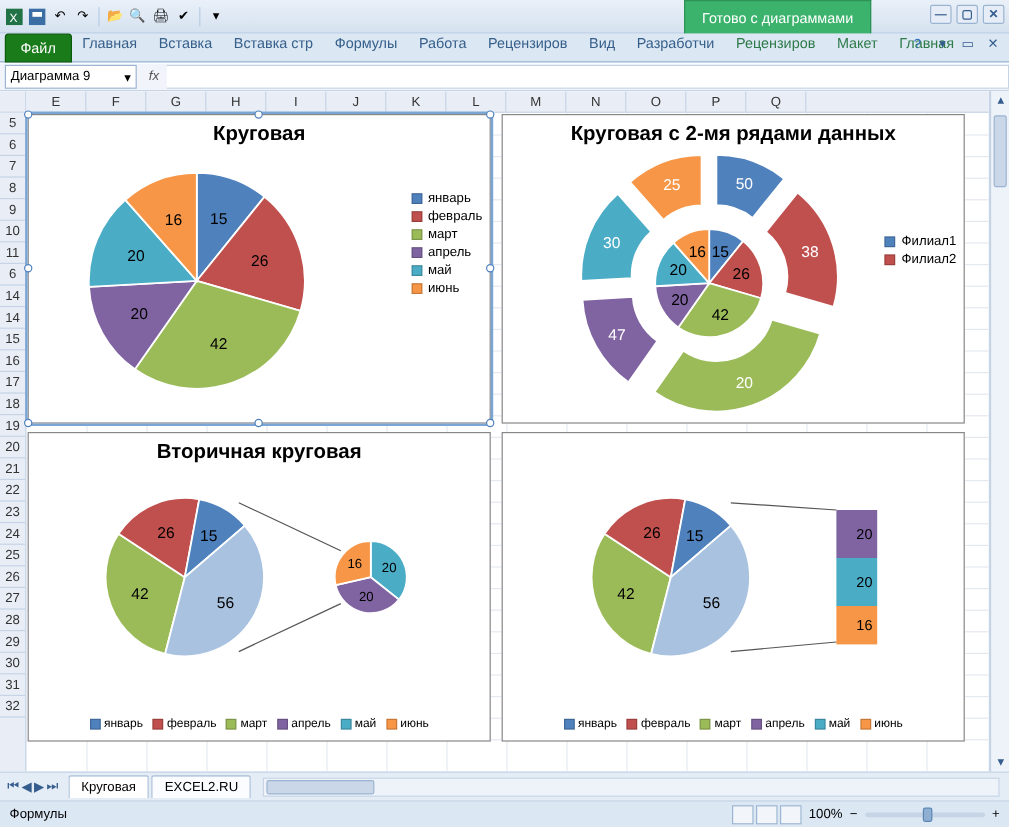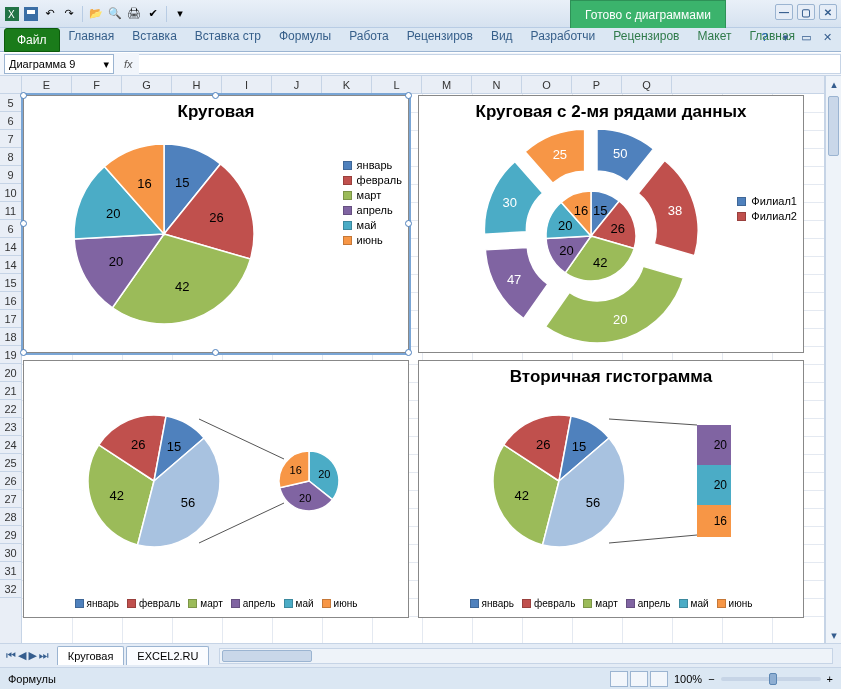--- a/index.html
+++ b/index.html
@@ -347,20 +347,21 @@
           <span class="datalabel" style="left: 147.543px; top: 153.633px;">20</span>
           <span class="datalabel white" style="left: 95.1355px; top: 182.847px;">47</span>
           <span class="datalabel" style="left: 146.162px; top: 129.212px;">20</span>
           <span class="datalabel white" style="left: 90.7941px; top: 106.094px;">30</span>
           <span class="datalabel" style="left: 162.094px; top: 113.811px;">16</span>
           <span class="datalabel white" style="left: 140.866px; top: 57.6915px;">25</span>
         </div>
     </div>
 
     <div class="chart" style="left:23px; top:284px; width:386px; height:258px;">
+      <div class="chart-title">Вторичная круговая</div>
       <svg width="386" height="190" style="position:absolute;left:0;top:34px;">
         <g id="pop-main" transform="translate(130,86)">
             <path d="M0,0 L-16.41353255288043,63.92648863448965 A66,66 0 0 1 -55.24096103686482,-36.116979714859646 Z" fill="#9bbb59" stroke="#fff" stroke-width="1.5"></path>
             <path d="M0,0 L-55.24096103686482,-36.116979714859646 A66,66 0 0 1 12.044655915402576,-64.89165018613379 Z" fill="#c0504d" stroke="#fff" stroke-width="1.5"></path>
             <path d="M0,0 L12.044655915402576,-64.89165018613379 A66,66 0 0 1 50.08493101130533,-42.98255094329309 Z" fill="#4f81bd" stroke="#fff" stroke-width="1.5"></path>
             <path d="M0,0 L50.08493101130533,-42.98255094329309 A66,66 0 0 1 -16.413532552880415,63.92648863448965 Z" fill="#a8c2e0" stroke="#fff" stroke-width="1.5"></path>
           </g>
         <g id="pop-sec" transform="translate(285,86)">
             <path d="M0,0 L0,-30 A30,30 0 0 1 23.454944474040897,18.704694055762005 Z" fill="#4bacc6" stroke="#fff" stroke-width="1.5"></path>
             <path d="M0,0 L23.454944474040897,18.704694055762005 A30,30 0 0 1 -29.247837365454707,6.675628018689437 Z" fill="#8064a2" stroke="#fff" stroke-width="1.5"></path>
@@ -400,21 +401,20 @@
             <span>май</span>
           </div>
         <div class="row">
             <span class="sw" style="background:#f79646"></span>
             <span>июнь</span>
           </div>
       </div>
     </div>
 
     <div class="chart" style="left:418px; top:284px; width:386px; height:258px;">
-      <div class="chart-title">Вторичная гистограмма</div>
       <svg width="386" height="190" style="position:absolute;left:0;top:34px;">
         <g id="bop-main" transform="translate(140,86)">
             <path d="M0,0 L-16.41353255288043,63.92648863448965 A66,66 0 0 1 -55.24096103686482,-36.116979714859646 Z" fill="#9bbb59" stroke="#fff" stroke-width="1.5"></path>
             <path d="M0,0 L-55.24096103686482,-36.116979714859646 A66,66 0 0 1 12.044655915402576,-64.89165018613379 Z" fill="#c0504d" stroke="#fff" stroke-width="1.5"></path>
             <path d="M0,0 L12.044655915402576,-64.89165018613379 A66,66 0 0 1 50.08493101130533,-42.98255094329309 Z" fill="#4f81bd" stroke="#fff" stroke-width="1.5"></path>
             <path d="M0,0 L50.08493101130533,-42.98255094329309 A66,66 0 0 1 -16.413532552880415,63.92648863448965 Z" fill="#a8c2e0" stroke="#fff" stroke-width="1.5"></path>
           </g>
         <line x1="190" y1="24" x2="278" y2="30" stroke="#555" stroke-width="1"></line>
         <line x1="190" y1="148" x2="278" y2="140" stroke="#555" stroke-width="1"></line>
       </svg>

